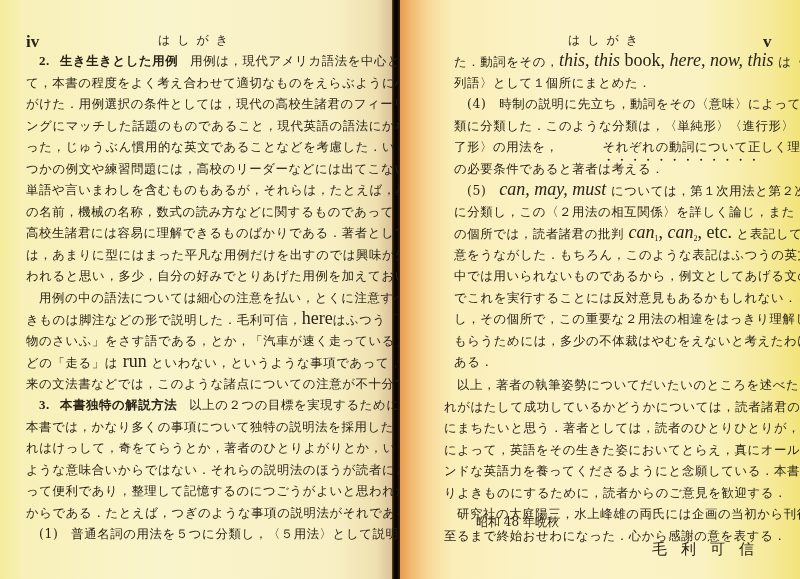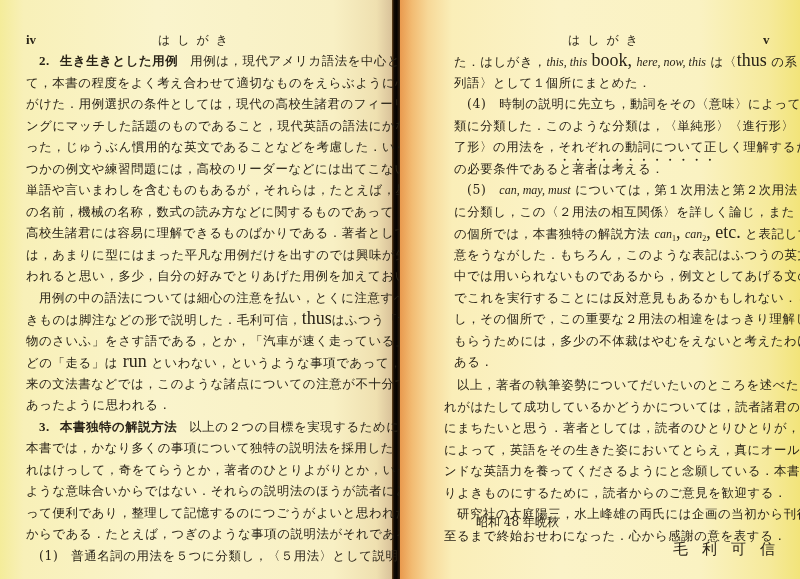--- a/index.html
+++ b/index.html
@@ -22,32 +22,32 @@
     background:linear-gradient(90deg,#6b4a20 0%,#120a04 25%,#050302 60%,#3a2410 100%);
   }
   .page-right {
     width:400px;
     background:linear-gradient(90deg,#e99a4e 0%,#f2bb72 3%,#f7d898 7%,#faeeb8 13%,#fbf3c8 40%,#faf2c2 75%,#f6ea9c 92%,#f2e47a 100%);
   }
   .running-head {
     position:absolute; top:32px; font-size:12px; letter-spacing:7px;
     font-family:Liberation Mono, monospace;
   }
-  .folio { position:absolute; top:32px; font-size:13px; font-weight:bold; font-family:"Liberation Serif", serif; }
+  .folio { position:absolute; top:32px; font-size:17px; font-weight:bold; font-family:"Liberation Serif", serif; }
   .text {
     position:absolute; font-size:12.4px; line-height:21.5px;
     letter-spacing:0.6px;
   }
   .text .line { white-space:nowrap; height:21.5px; }
   .indent { padding-left:13px; }
   .sec-num { font-weight:bold; font-family:"Liberation Serif", serif; font-size:13px; margin-right:10px; }
   .sec-title { font-weight:bold; margin-right:12px; }
-  .it { font-style:italic; font-family:"Liberation Serif", serif; font-size:12px; letter-spacing:0; }
+  .it { font-style:italic; font-family:"Liberation Serif", serif; font-size:18px; letter-spacing:0; }
   .latin { font-family:"Liberation Serif", serif; font-size:18px; letter-spacing:0; }
-  .emph-under { border-bottom:none; position:relative; }
+  .emph-under { border-bottom:none; position:relative;margin-left:44px; }
   .emph-under::after {
     content:"・・・・・・・・・・・・"; position:absolute; left:0; top:11px;
     font-size:12px; letter-spacing:1.2px; color:#2a2418;
   }
   .date { position:absolute; font-size:12px; }
   .author { position:absolute; font-size:15px; letter-spacing:14px; }
   .blank { height:21.5px; }
 </style>
 </head>
 <body>
@@ -64,52 +64,51 @@
       <div class="line">がけた．用例選択の条件としては，現代の高校生諸君のフィーリ</div>
       <div class="line">ングにマッチした話題のものであること，現代英語の語法にかな</div>
       <div class="line">った，じゅうぶん慣用的な英文であることなどを考慮した．いく</div>
       <div class="line">つかの例文や練習問題には，高校のリーダーなどには出てこない</div>
       <div class="line">単語や言いまわしを含むものもあるが，それらは，たとえば，星</div>
       <div class="line">の名前，機械の名称，数式の読み方などに関するものであって，</div>
       <div class="line">高校生諸君には容易に理解できるものばかりである．著者として</div>
       <div class="line">は，あまりに型にはまった平凡な用例だけを出すのでは興味が失</div>
       <div class="line">われると思い，多少，自分の好みでとりあげた用例を加えておい</div>
       <div class="line indent">用例の中の語法については細心の注意を払い，とくに注意すべ</div>
-      <div class="line"><span>きものは脚注などの形で説明した．毛利可信，</span><span class="latin">thus</span><span>はふつう「女</span></div>
+      <div class="line"><span>きものは脚注などの形で説明した．毛利可信，</span><span class="latin">here</span><span>はふつう「女</span></div>
       <div class="line">物のさいふ」をさす語である，とか，「汽車が速く走っている」な</div>
       <div class="line"><span>どの「走る」は </span><span class="latin">run</span><span> といわない，というような事項であって，従</span></div>
       <div class="line">来の文法書などでは，このような諸点についての注意が不十分で</div>
-      <div class="line">あったように思われる．</div>
       <div class="line indent"><span class="sec-num">3.</span><span class="sec-title">本書独特の解説方法</span><span>以上の２つの目標を実現するために，</span></div>
       <div class="line">本書では，かなり多くの事項について独特の説明法を採用した．そ</div>
       <div class="line">れはけっして，奇をてらうとか，著者のひとりよがりとか，いう</div>
       <div class="line">ような意味合いからではない．それらの説明法のほうが読者にと</div>
       <div class="line">って便利であり，整理して記憶するのにつごうがよいと思われた</div>
       <div class="line">からである．たとえば，つぎのような事項の説明法がそれである．</div>
       <div class="line indent">(1)　普通名詞の用法を５つに分類し，〈５用法〉として説明</div>
 
     </div>
   </div>
 
   <div class="gutter"></div>
 
   <div class="page page-right">
     <div class="running-head" style="left:168px;">はしがき</div>
     <div class="folio" style="left:363px;">v</div>
 
     <div class="text" style="left:54px; top:50px;">
-      <div class="line"><span>た．はしがき，</span><span class="it">this, this</span><span class="latin"> book, </span><span class="it">here, now, this</span><span> は〈</span><span class="latin">thus</span><span> の系</span></div>
+      <div class="line"><span>た．動詞をその，</span><span class="it">this, this</span><span class="latin"> book, </span><span class="it">here, now, this</span><span> は〈</span><span class="latin">thus</span><span> の系</span></div>
       <div class="line">列語〉として１個所にまとめた．</div>
       <div class="line indent">(4)　時制の説明に先立ち，動詞をその〈意味〉によって７種</div>
       <div class="line">類に分類した．このような分類は，〈単純形〉〈進行形〉〈完</div>
       <div class="line"><span>了形〉の用法を，</span><span class="emph-under">それぞれの動詞について</span><span>正しく理解するため</span></div>
       <div class="line">の必要条件であると著者は考える．</div>
       <div class="line indent"><span>(5)　</span><span class="it">can, may, must</span><span> については，第１次用法と第２次用法と</span></div>
       <div class="line">に分類し，この〈２用法の相互関係〉を詳しく論じ，また，そ</div>
-      <div class="line"><span>の個所では，本書独特の解説方法 </span><span class="it">can</span><sub class="latin" style="font-size:8px;">1</sub><span class="latin">, </span><span class="it">can</span><sub class="latin" style="font-size:8px;">2</sub><span class="latin">, etc.</span><span> と表記して注</span></div>
+      <div class="line"><span>の個所では，読者諸君の批判 </span><span class="it">can</span><sub class="latin" style="font-size:8px;">1</sub><span class="latin">, </span><span class="it">can</span><sub class="latin" style="font-size:8px;">2</sub><span class="latin">, etc.</span><span> と表記して注</span></div>
       <div class="line">意をうながした．もちろん，このような表記はふつうの英文の</div>
       <div class="line">中では用いられないものであるから，例文としてあげる文の中</div>
       <div class="line">でこれを実行することには反対意見もあるかもしれない．しか</div>
       <div class="line">し，その個所で，この重要な２用法の相違をはっきり理解して</div>
       <div class="line">もらうためには，多少の不体裁はやむをえないと考えたわけで</div>
       <div class="line">ある．</div>
       <div class="blank"></div>
     </div>
 
     <div class="text" style="left:44px; top:374px;">
@@ -117,15 +116,15 @@
       <div class="line">れがはたして成功しているかどうかについては，読者諸君の批判</div>
       <div class="line">にまちたいと思う．著者としては，読者のひとりひとりが，本書</div>
       <div class="line">によって，英語をその生きた姿においてとらえ，真にオールラウ</div>
       <div class="line">ンドな英語力を養ってくださるようにと念願している．本書をよ</div>
       <div class="line">りよきものにするために，読者からのご意見を歓迎する．</div>
       <div class="line indent">研究社の大庭陽三，水上峰雄の両氏には企画の当初から刊行に</div>
       <div class="line">至るまで終始おせわになった．心から感謝の意を表する．</div>
     </div>
 
     <div class="date" style="left:64px; top:514px;padding-left:12px;">昭和 48 年晩秋</div>
-    <div class="author" style="left:273px; top:540px;">毛利可信</div>
+    <div class="author" style="left:252px; top:540px;">毛利可信</div>
   </div>
 </div>
 
 </body></html>

